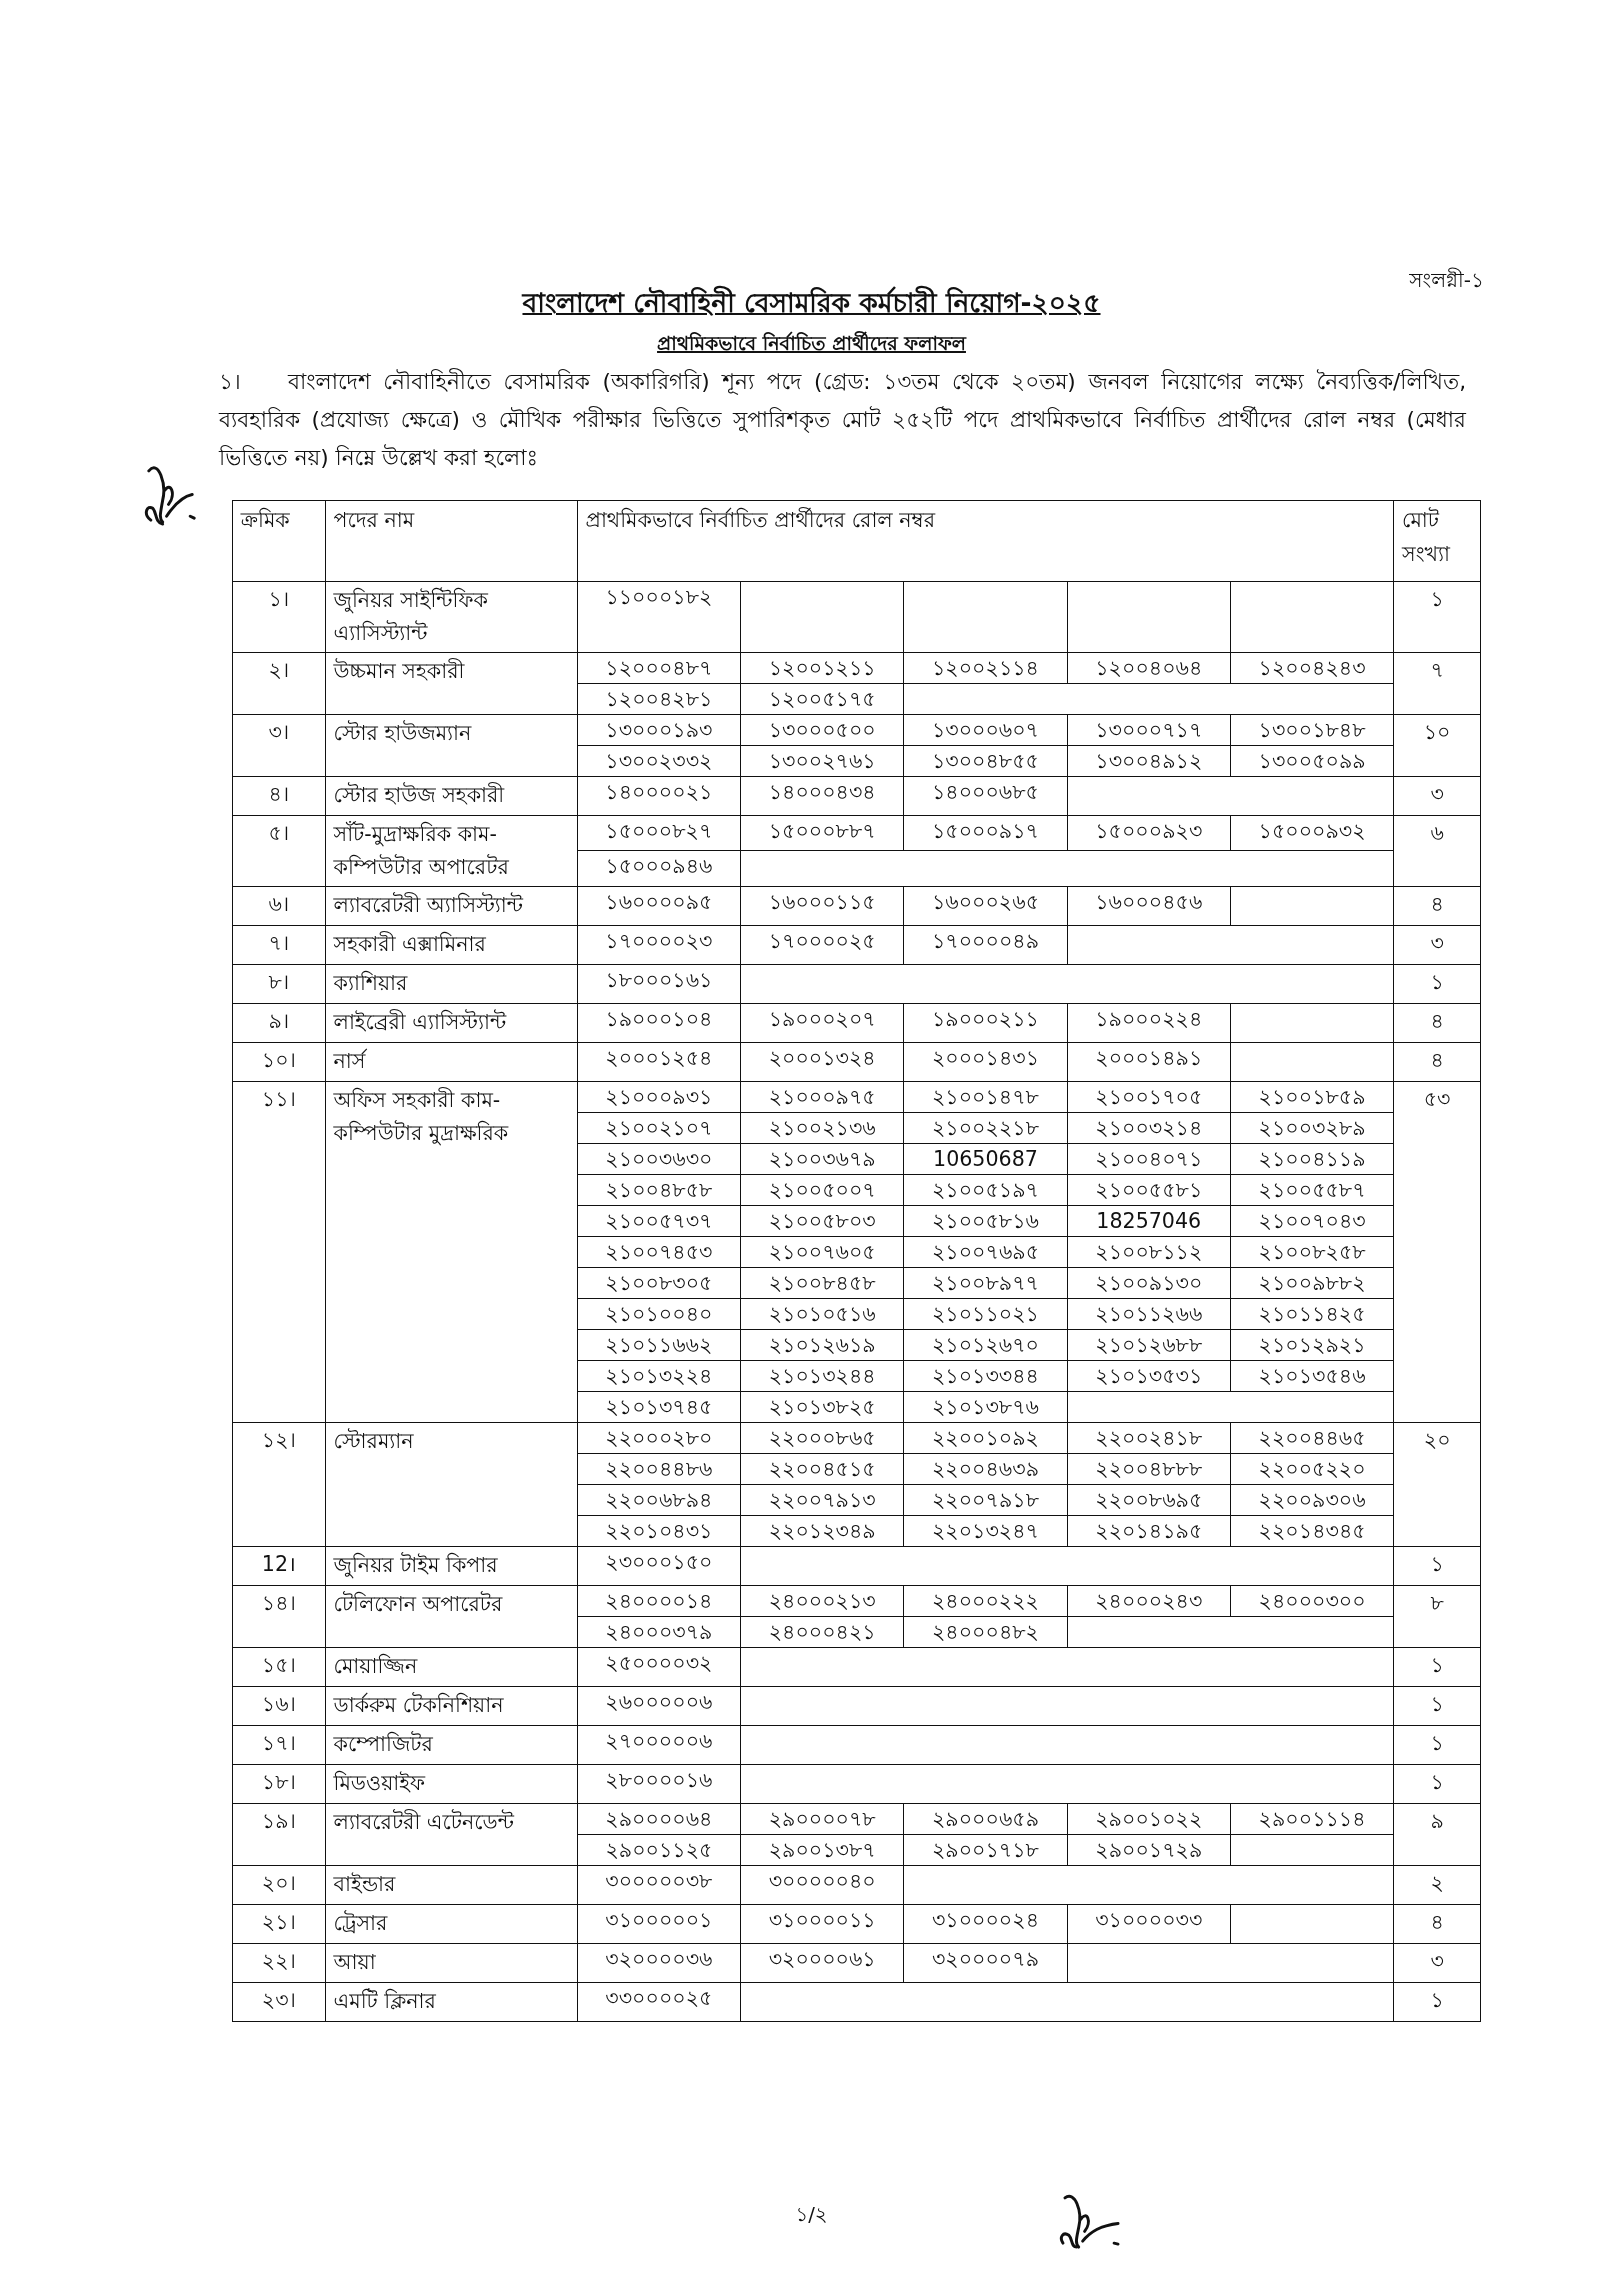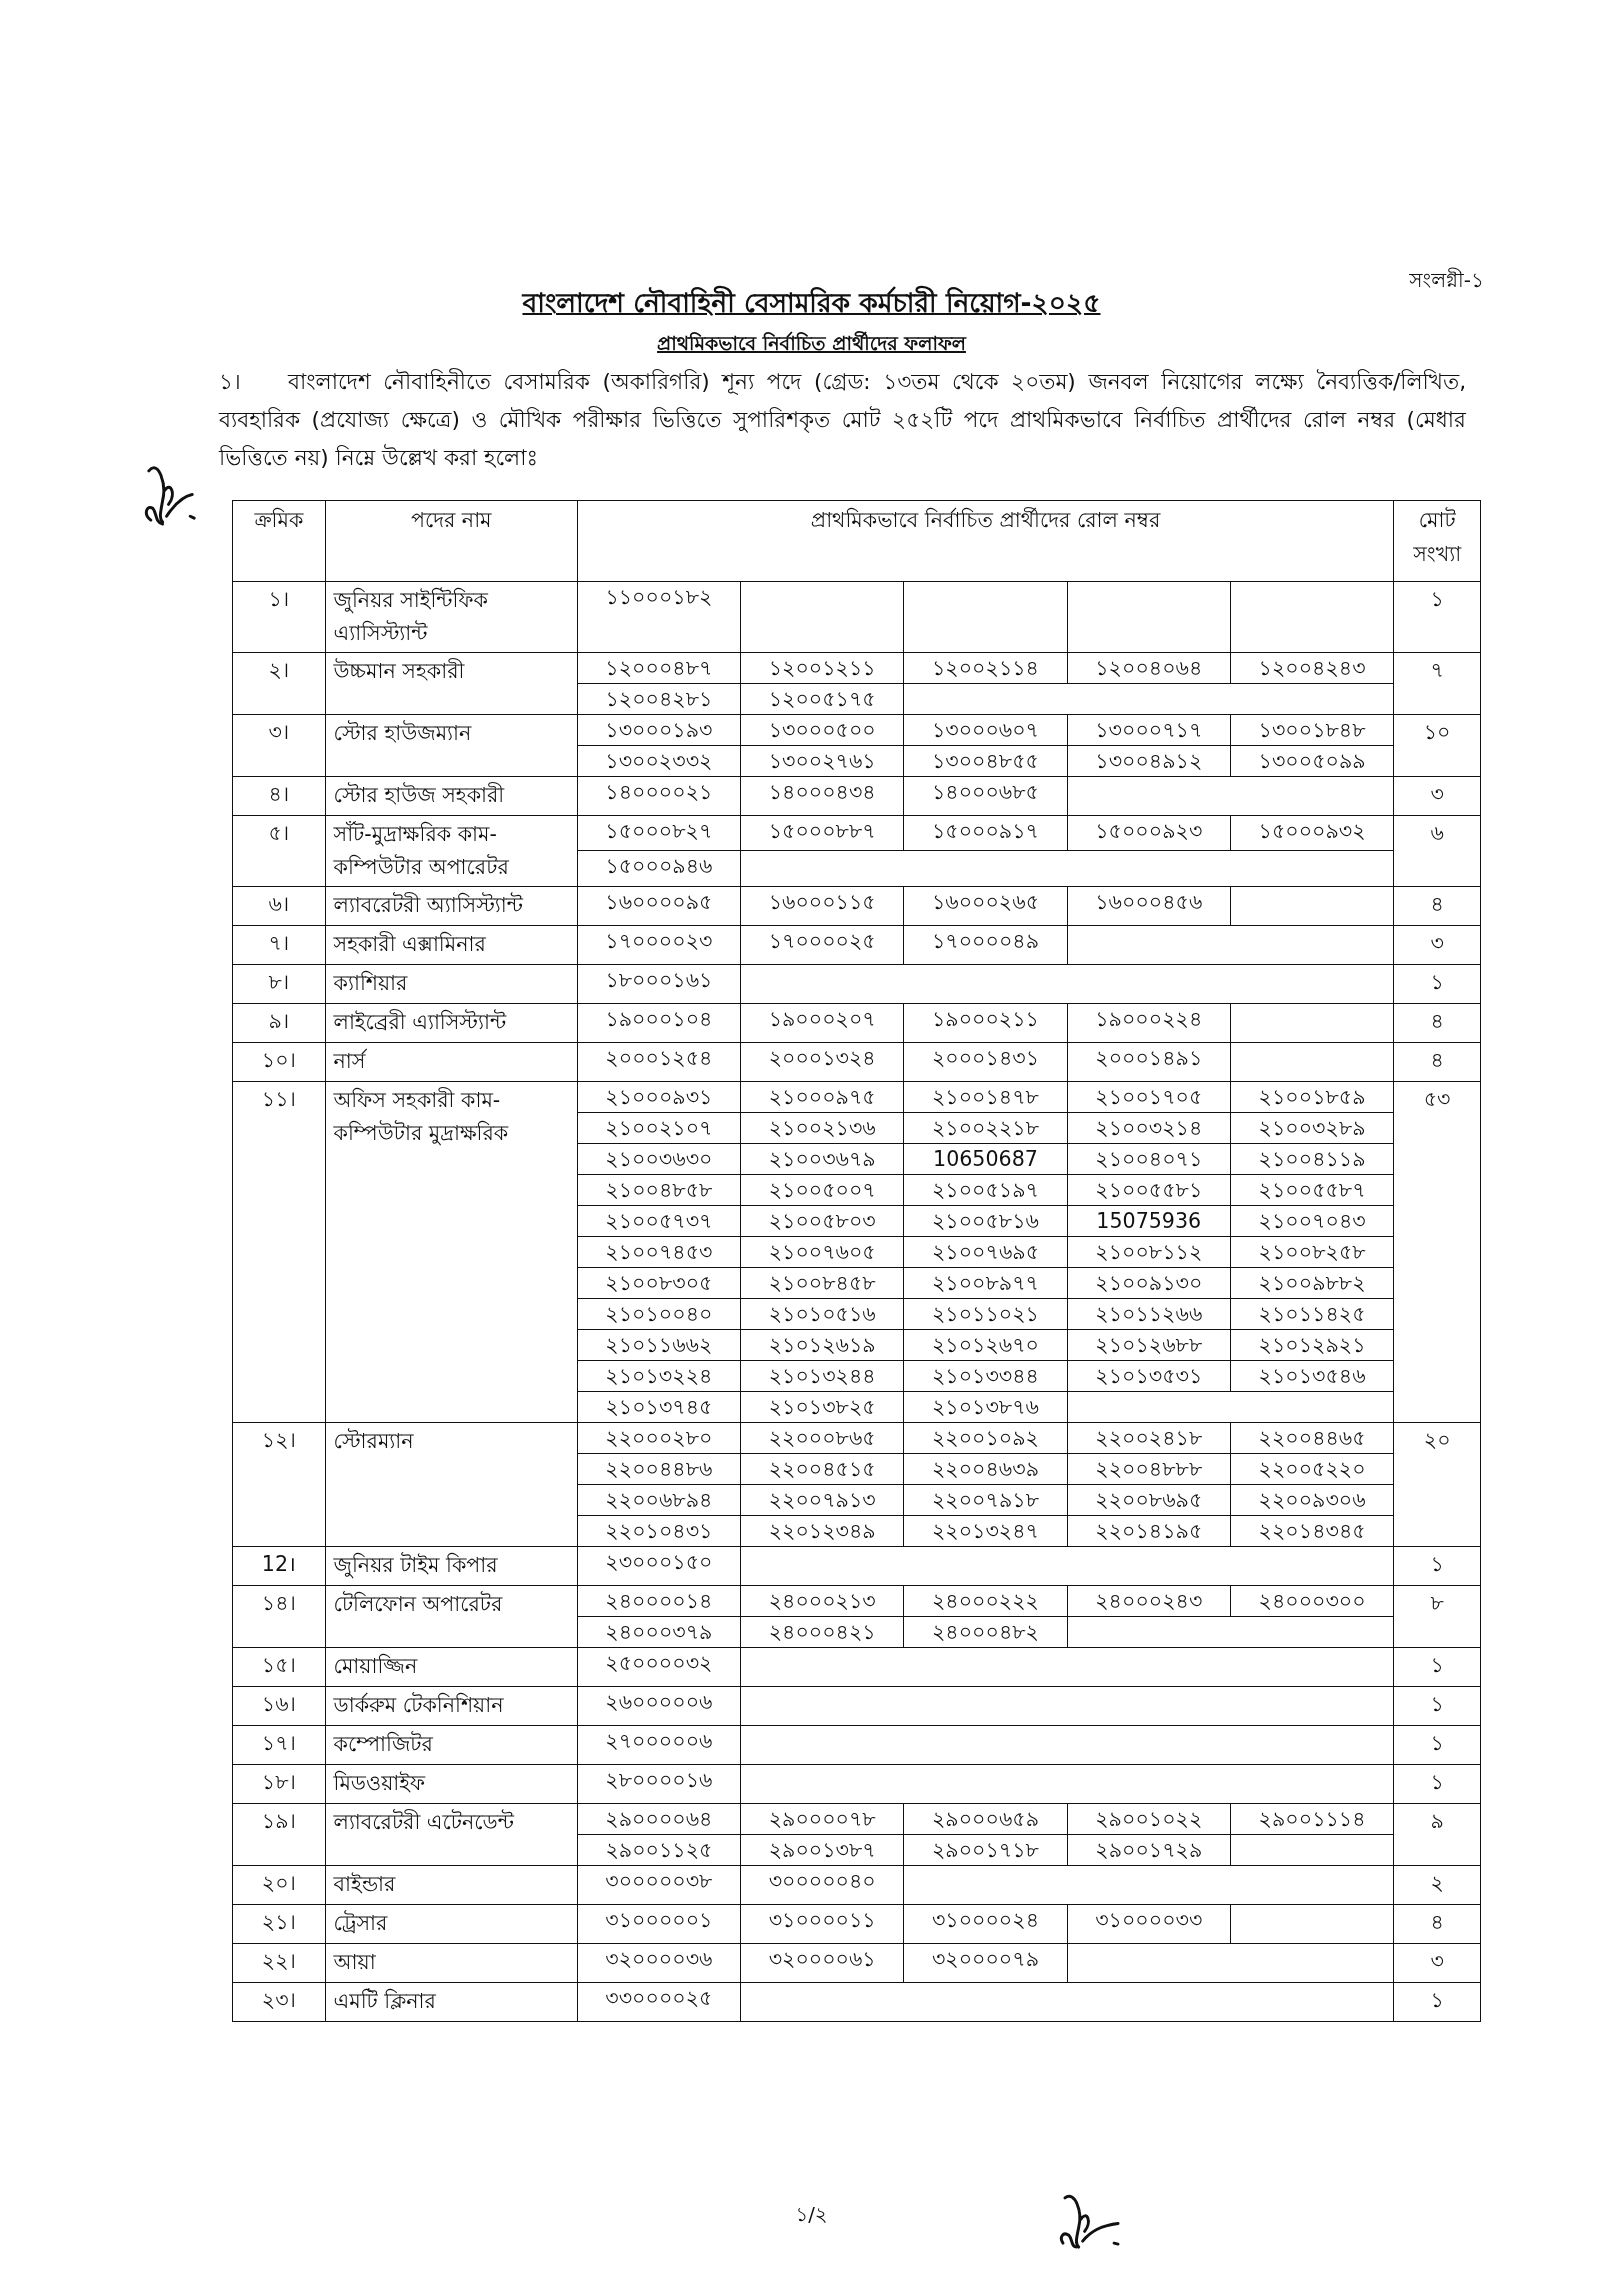--- a/index.html
+++ b/index.html
@@ -27,21 +27,21 @@
   .sign-bottom { position: absolute; left: 1057px; top: 2192px; width: 69px; height: 59px; }
   .pageno { position: absolute; left: 0; top: 2200px; width: 1623px; text-align: center; font-size: 19.6px; }
 
   table.results {
     position: absolute; left: 232px; top: 500px; width: 1249px;
     border-collapse: collapse; table-layout: fixed; font-size: 20.6px;
   }
   table.results td, table.results th {
     border: 1.5px solid #111; padding: 2px 7.8px; vertical-align: top; font-weight: normal;
   }
-  table.results th { text-align: center; height: 74px; vertical-align: top; padding-top: 3.9px; }
+  table.results th { text-align: left; height: 74px; vertical-align: top; padding-top: 3.9px; }
   table.results td.sl { text-align: center; }
   table.results td.post { text-align: left; line-height: 33px; margin-top: 44px; }
   table.results td.roll { text-align: center; height: 30px; line-height: 30px; white-space: nowrap; padding: 0 3.9px; }
   table.results td.total { text-align: center; }
   col.c-sl { width: 92px; }
   col.c-post { width: 250px; }
   col.c-roll { width: 162px; }
   col.c-total { width: 86px; }
 </style>
 </head>
@@ -222,21 +222,21 @@
           <td class="roll">২১০০৪৮৫৮</td>
           <td class="roll">২১০০৫০০৭</td>
           <td class="roll">২১০০৫১৯৭</td>
           <td class="roll">২১০০৫৫৮১</td>
           <td class="roll">২১০০৫৫৮৭</td>
         </tr>
         <tr>
           <td class="roll">২১০০৫৭৩৭</td>
           <td class="roll">২১০০৫৮০৩</td>
           <td class="roll">২১০০৫৮১৬</td>
-          <td class="roll">15075936</td>
+          <td class="roll">18257046</td>
           <td class="roll">২১০০৭০৪৩</td>
         </tr>
         <tr>
           <td class="roll">২১০০৭৪৫৩</td>
           <td class="roll">২১০০৭৬০৫</td>
           <td class="roll">২১০০৭৬৯৫</td>
           <td class="roll">২১০০৮১১২</td>
           <td class="roll">২১০০৮২৫৮</td>
         </tr>
         <tr>

